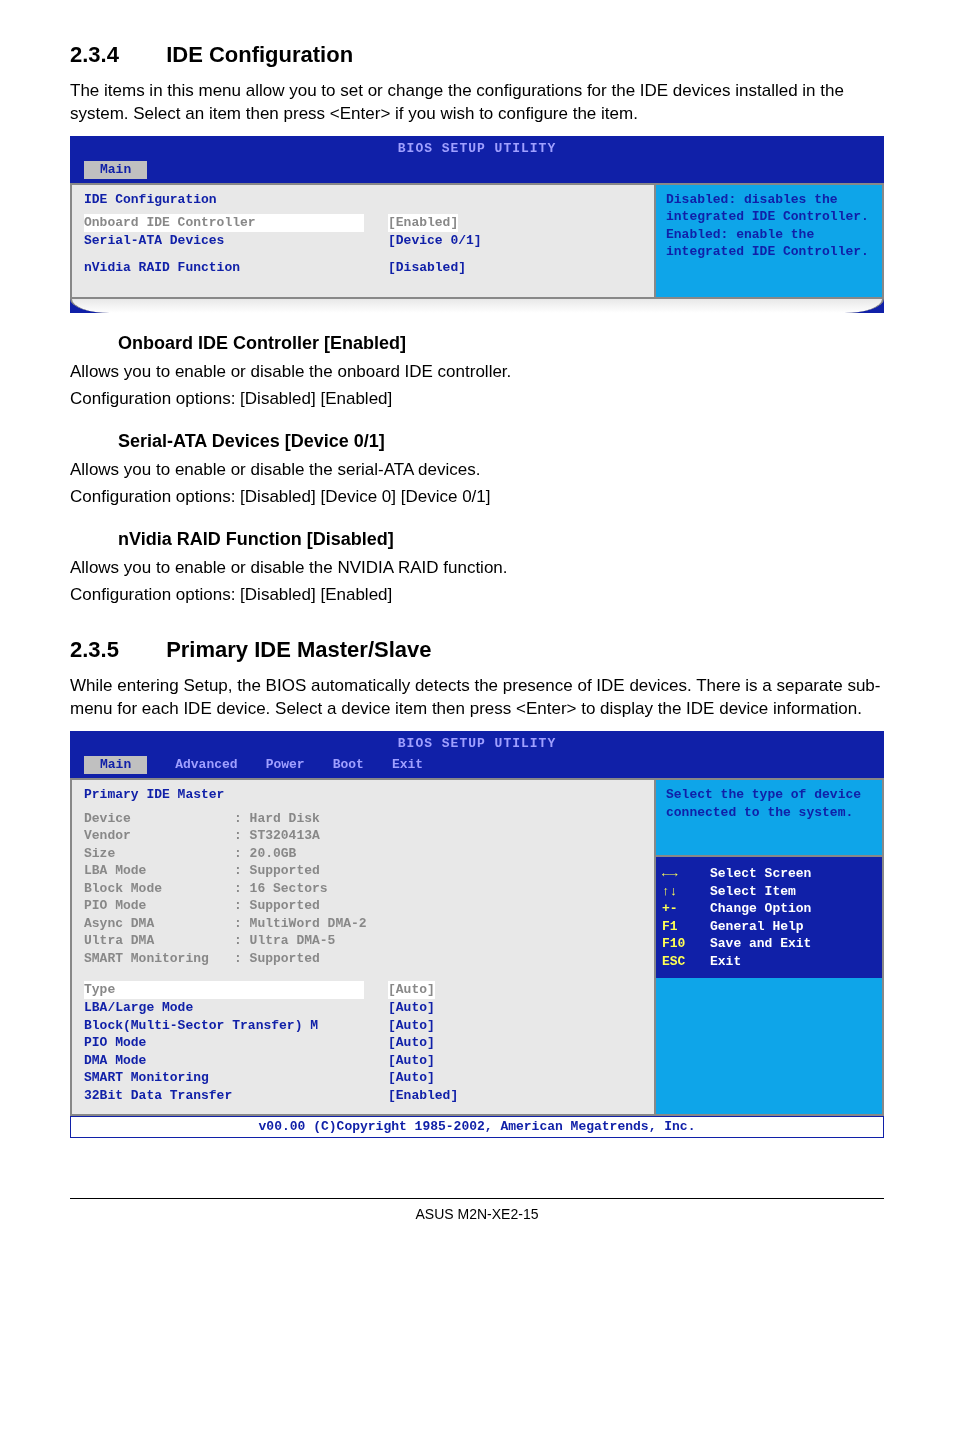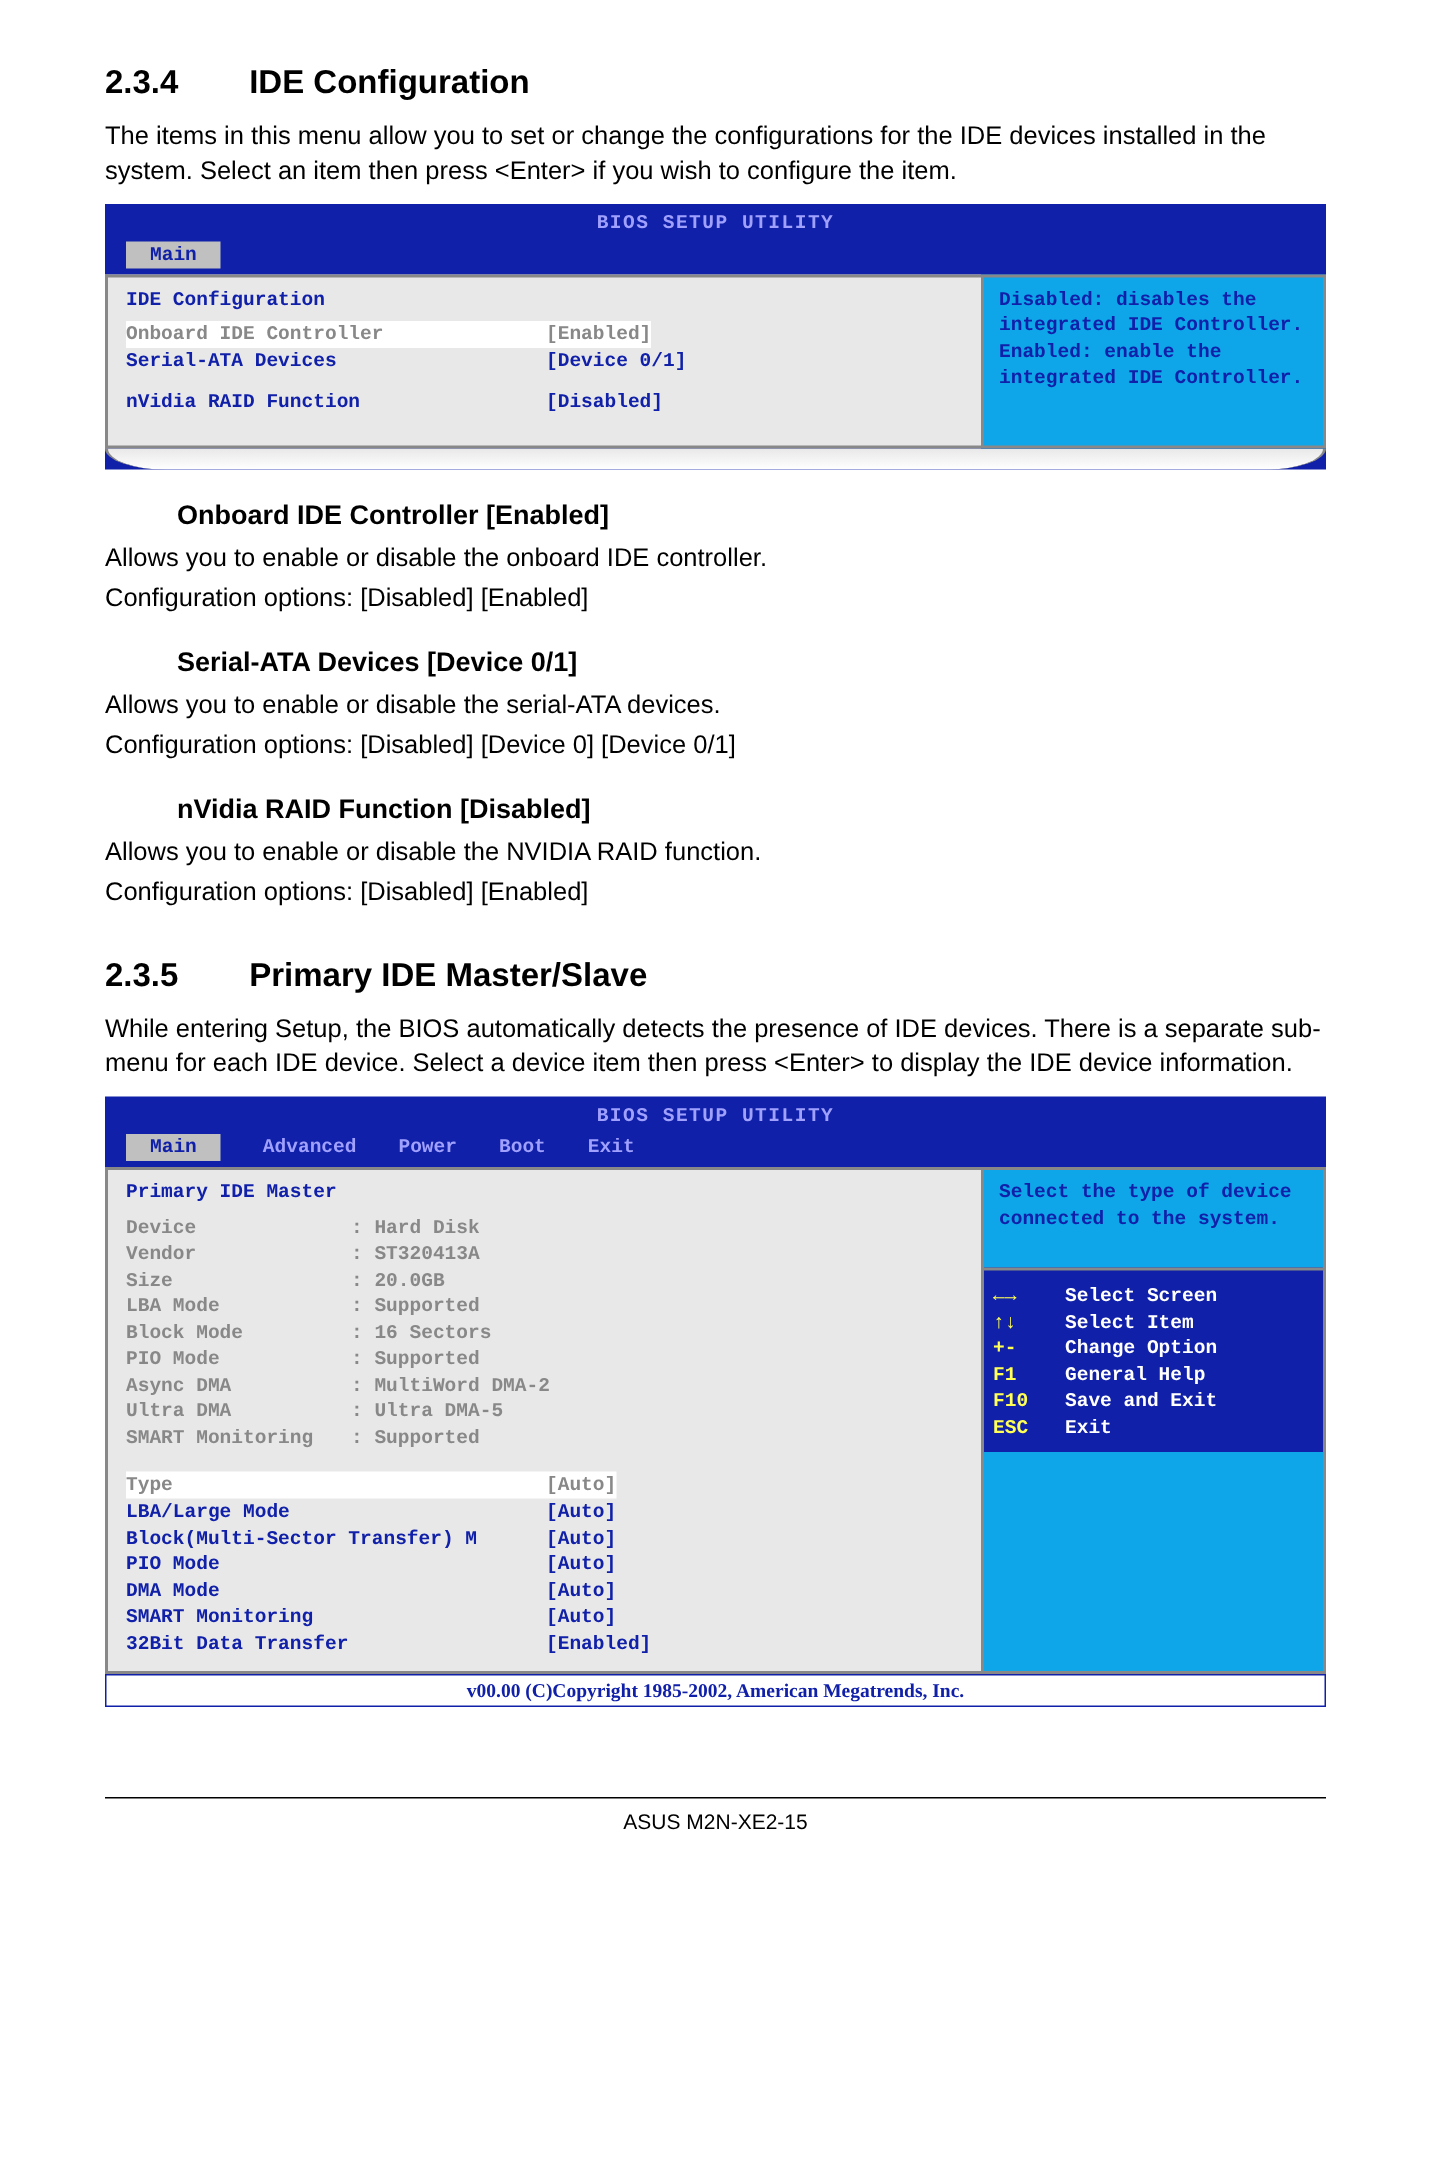--- a/index.html
+++ b/index.html
@@ -53,21 +53,21 @@
       color: #1020a8;
       min-height: 70px;
     }
     .bios-right {
       width: 230px;
       background: #0ea5e9;
       border: 2px solid #888;
       padding: 6px 10px;
       color: #1020a8;
     }
-    .bios-row { display: flex; }
+    .bios-row { display: flex; gap: 24px; }
     .bios-left .header-line { color: #1020a8; margin-bottom: 6px; }
     .bios-row .label { width: 280px; }
     .bios-row .value { }
     .gray { color: #888; }
     .gray .label, .gray .value { color: #888; }
     .norm { color: #1020a8; }
     .helpkey { display:flex; gap:14px; }
     .helpkey .k { color: #ffff55; width: 34px; }
     .helpkey .d { color: #fff; }
     .bios2 .bios-left { min-height: auto; padding-bottom: 10px; }
@@ -78,36 +78,36 @@
       height: 14px;
       border-left: 2px solid #888;
       border-right: 2px solid #888;
       border-bottom-left-radius: 40px 14px;
       border-bottom-right-radius: 40px 14px;
     }
     .copyright {
       background: #fff;
       color: #1020a8;
       text-align: center;
-      font-family: Liberation Serif, serif;
+      font-family: Liberation Mono, monospace;
       font-size: 13px;
       font-weight: bold;
       border: 1px solid #1020a8;
       padding: 1px 0;
     }
     .footer {
       display: flex;
       justify-content: center;
       font-size: 14px;
       border-top: 1px solid #000;
       margin-top: 60px;
       padding-top: 6px;
     }
     .rightcol-split { display:flex; flex-direction: column; }
-    .rightcol-top { flex: 0 0 auto; padding-bottom: 24px; }
+    .rightcol-top { flex: 0 0 auto; padding-bottom: 34px; }
     .rightcol-help { background:#1020a8; color:#fff; padding:8px 6px; margin: 0 -10px -6px -10px; border-top: 2px solid #888;}
   </style>
 </head>
 <body>
 
 <div class="section">
   <h2>
     <span class="num">2.3.4</span>
     <span>IDE Configuration</span>
   </h2>

